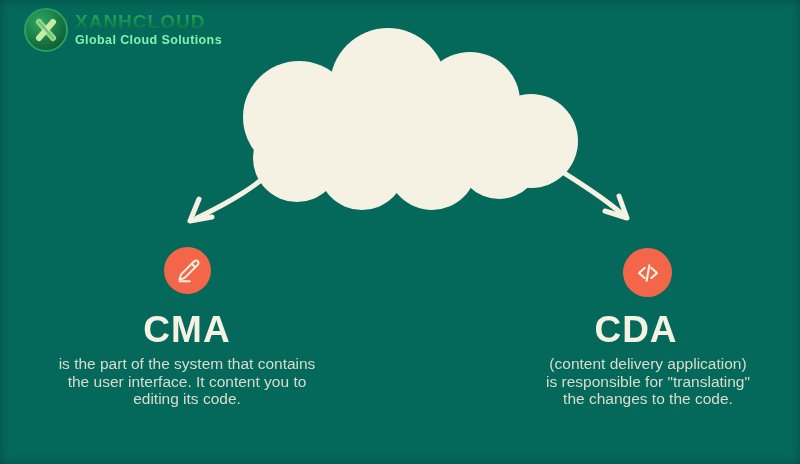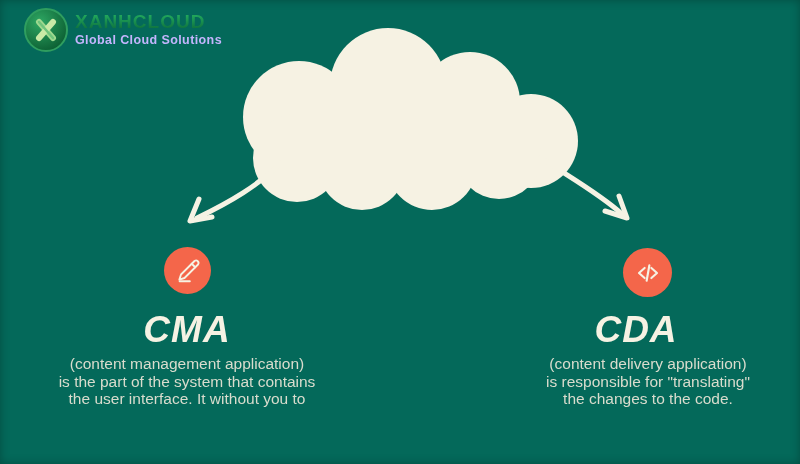--- a/index.html
+++ b/index.html
@@ -40,21 +40,21 @@
     font-weight: bold;
     letter-spacing: 1px;
     background: linear-gradient(180deg, #23ab5e 10%, #0d6e3c 90%);
     -webkit-background-clip: text;
     background-clip: text;
     color: transparent;
   }
   .brand-tagline {
     font-size: 12.5px;
     font-weight: bold;
-    color: #c4b5fd;
+    color: #86efac;
     letter-spacing: 0.4px;
     margin-top: 2px;
   }
 
   
   .diagram-svg { position: absolute; left: 0; top: 0; }
 
   
   .cms-title {
     position: absolute;
@@ -81,21 +81,20 @@
   .icon-cda { left: 623px; top: 248px; width: 49px; height: 49px; }
 
   .branch-heading {
     position: absolute;
     width: 220px;
     text-align: center;
     font-size: 37px;
     font-weight: bold;
     letter-spacing: 1px;
     color: #F6F2E3;
-    font-style: italic;
   }
   .heading-cma { left: 77px;  top: 309px; }
   .heading-cda { left: 526px; top: 309px; }
 
   .branch-desc {
     position: absolute;
     width: 340px;
     text-align: center;
     font-size: 15.5px;
     line-height: 17.6px;
@@ -148,23 +147,23 @@
 
   <div class="branch-icon icon-cma">
     <svg width="28" height="28" viewBox="0 0 24 24" fill="none" stroke="#F6F2E3" stroke-width="1.6" stroke-linecap="round" stroke-linejoin="round">
       <path d="M17.6 3.4 a2.15 2.15 0 0 1 3 3 L9 18 l-4.4 1.4 L6 15 Z"></path>
       <path d="M15.2 5.8 l3 3"></path>
       <path d="M4.8 20.8 H13.6"></path>
     </svg>
   </div>
   <div class="branch-heading heading-cma">CMA</div>
   <div class="branch-desc desc-cma">
-    <div>(content management application)</div>
     <div>is the part of the system that contains</div>
-    <div>the user interface. It without you to</div>
+    <div>the user interface. It content you to</div>
+    <div>editing its code.</div>
   </div>
 
   <div class="branch-icon icon-cda">
     <svg width="30" height="30" viewBox="0 0 24 24" fill="none" stroke="#F6F2E3" stroke-width="1.7" stroke-linecap="round" stroke-linejoin="round">
       <path d="M9.3 8 L4.8 12 L9.3 16"></path>
       <path d="M14.7 8 L19.2 12 L14.7 16"></path>
       <path d="M13.1 5.8 L10.9 18.2"></path>
     </svg>
   </div>
   <div class="branch-heading heading-cda">CDA</div>

